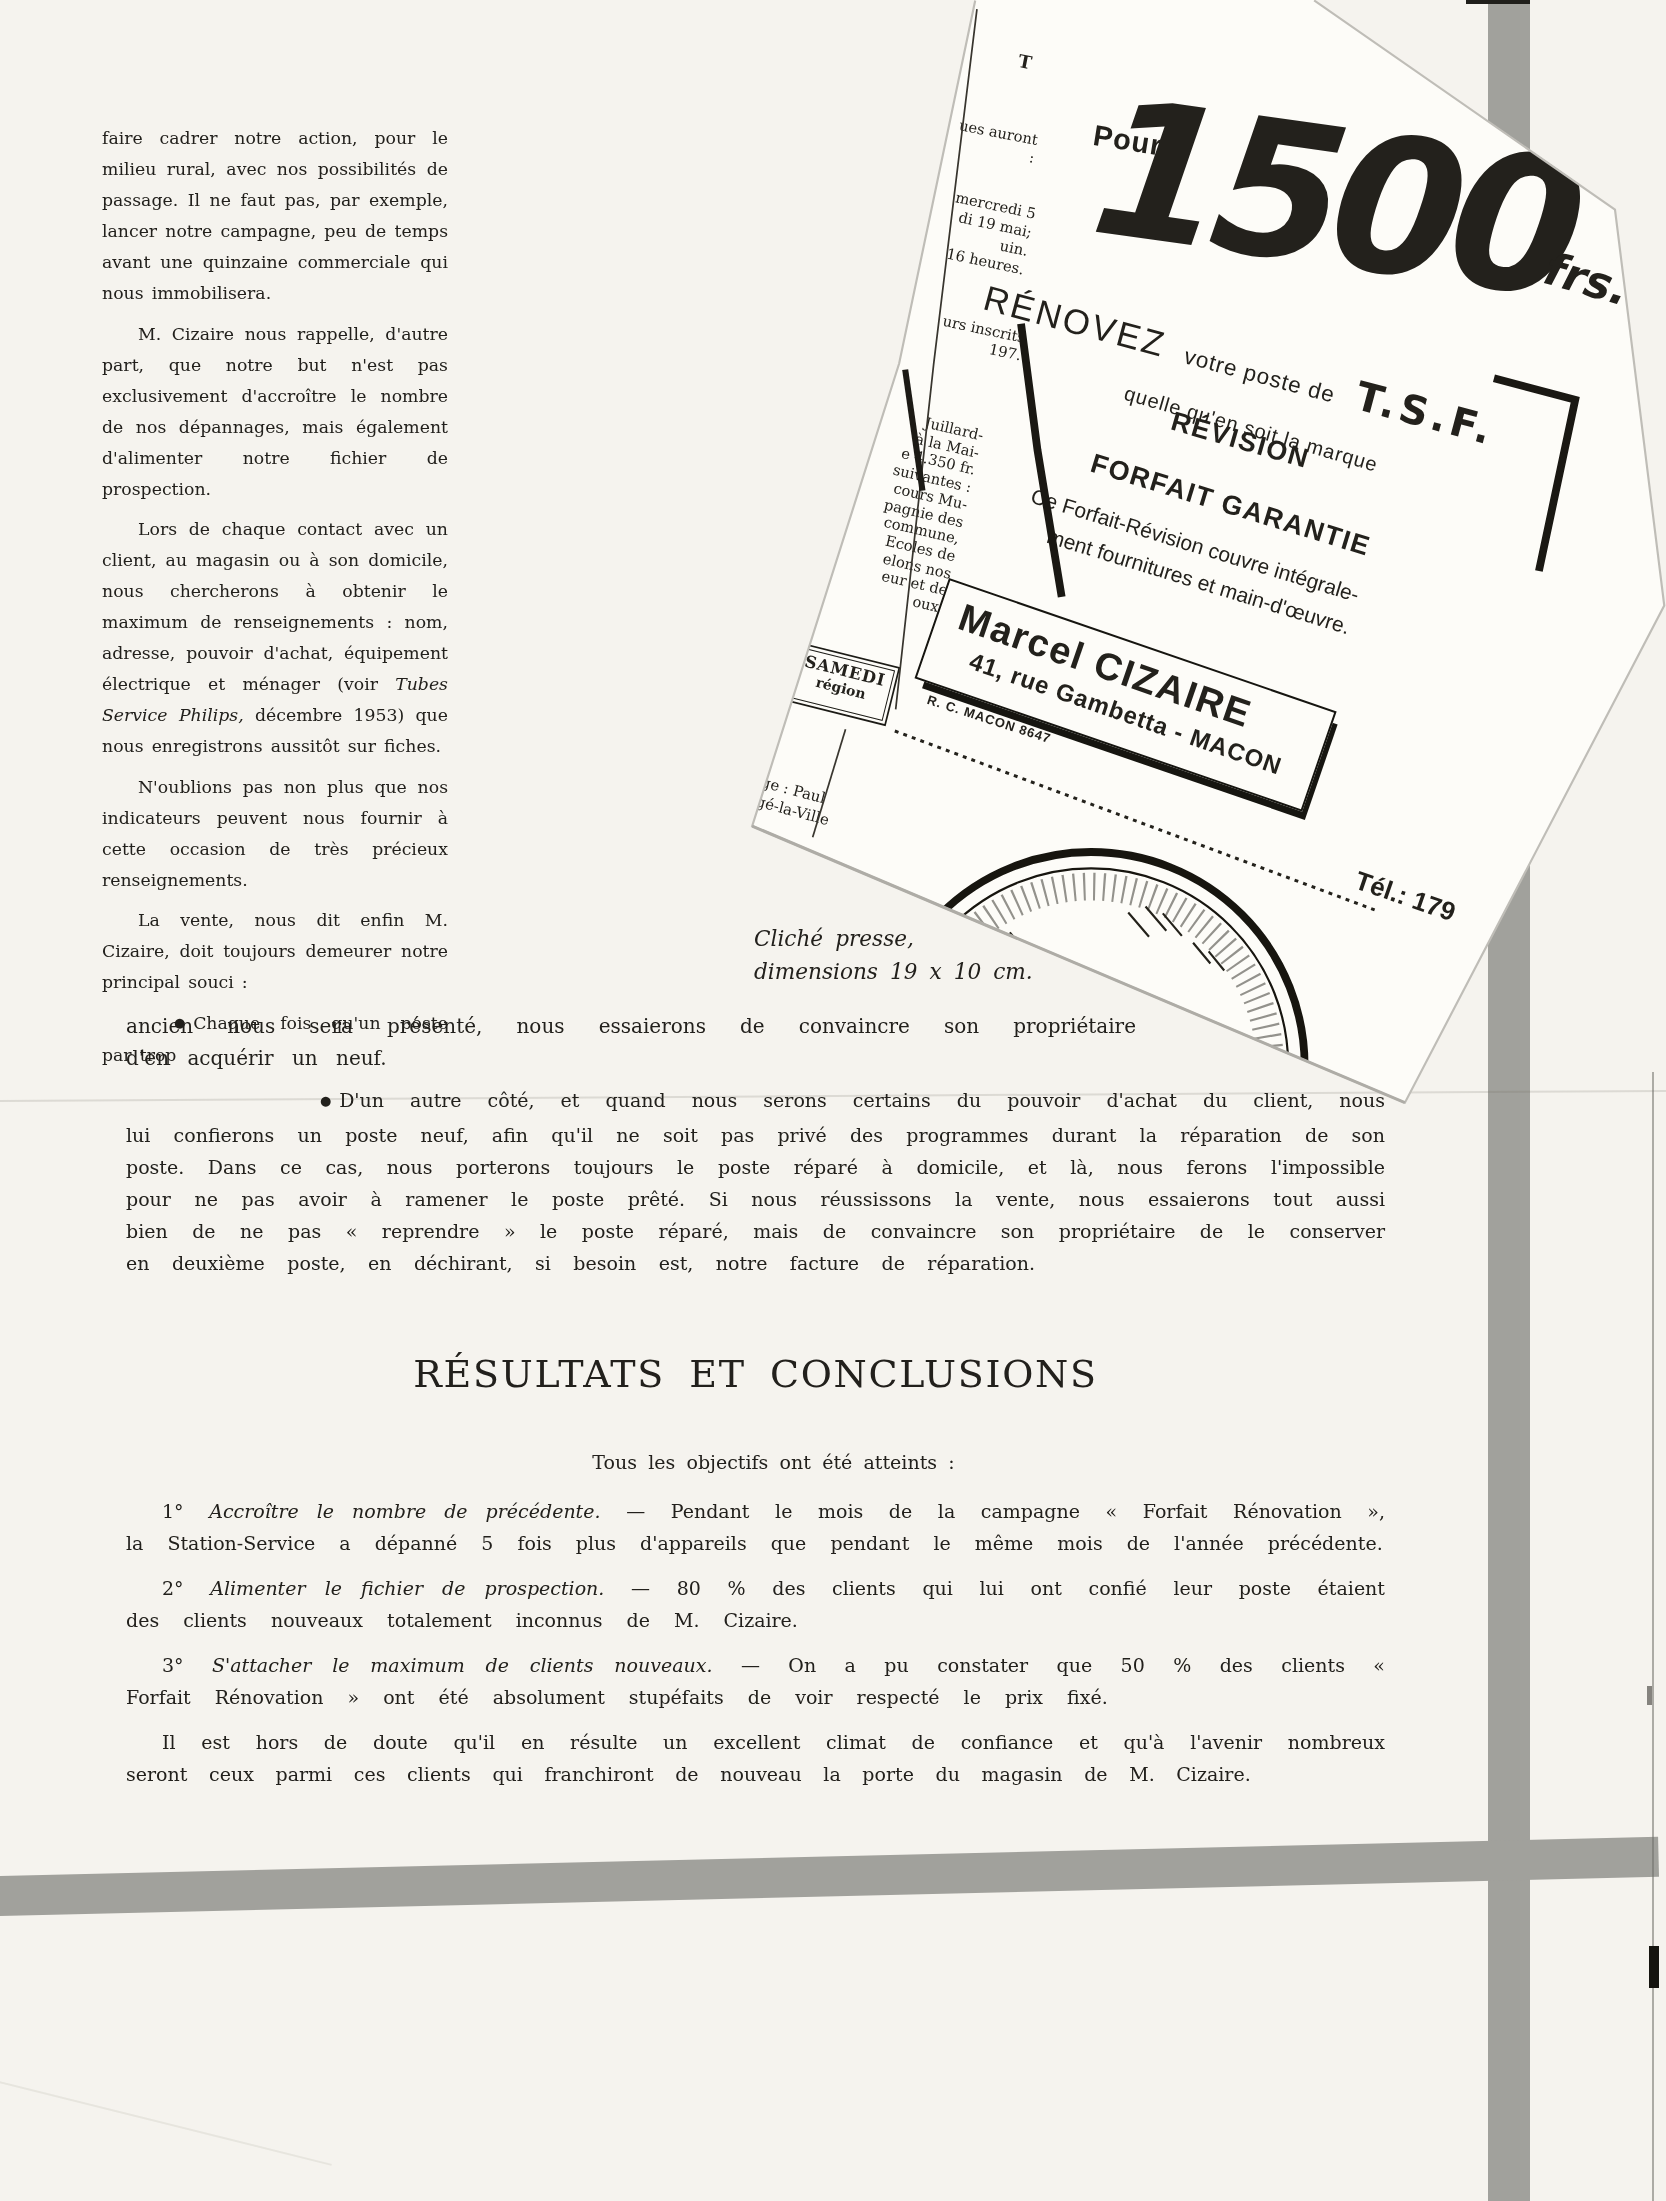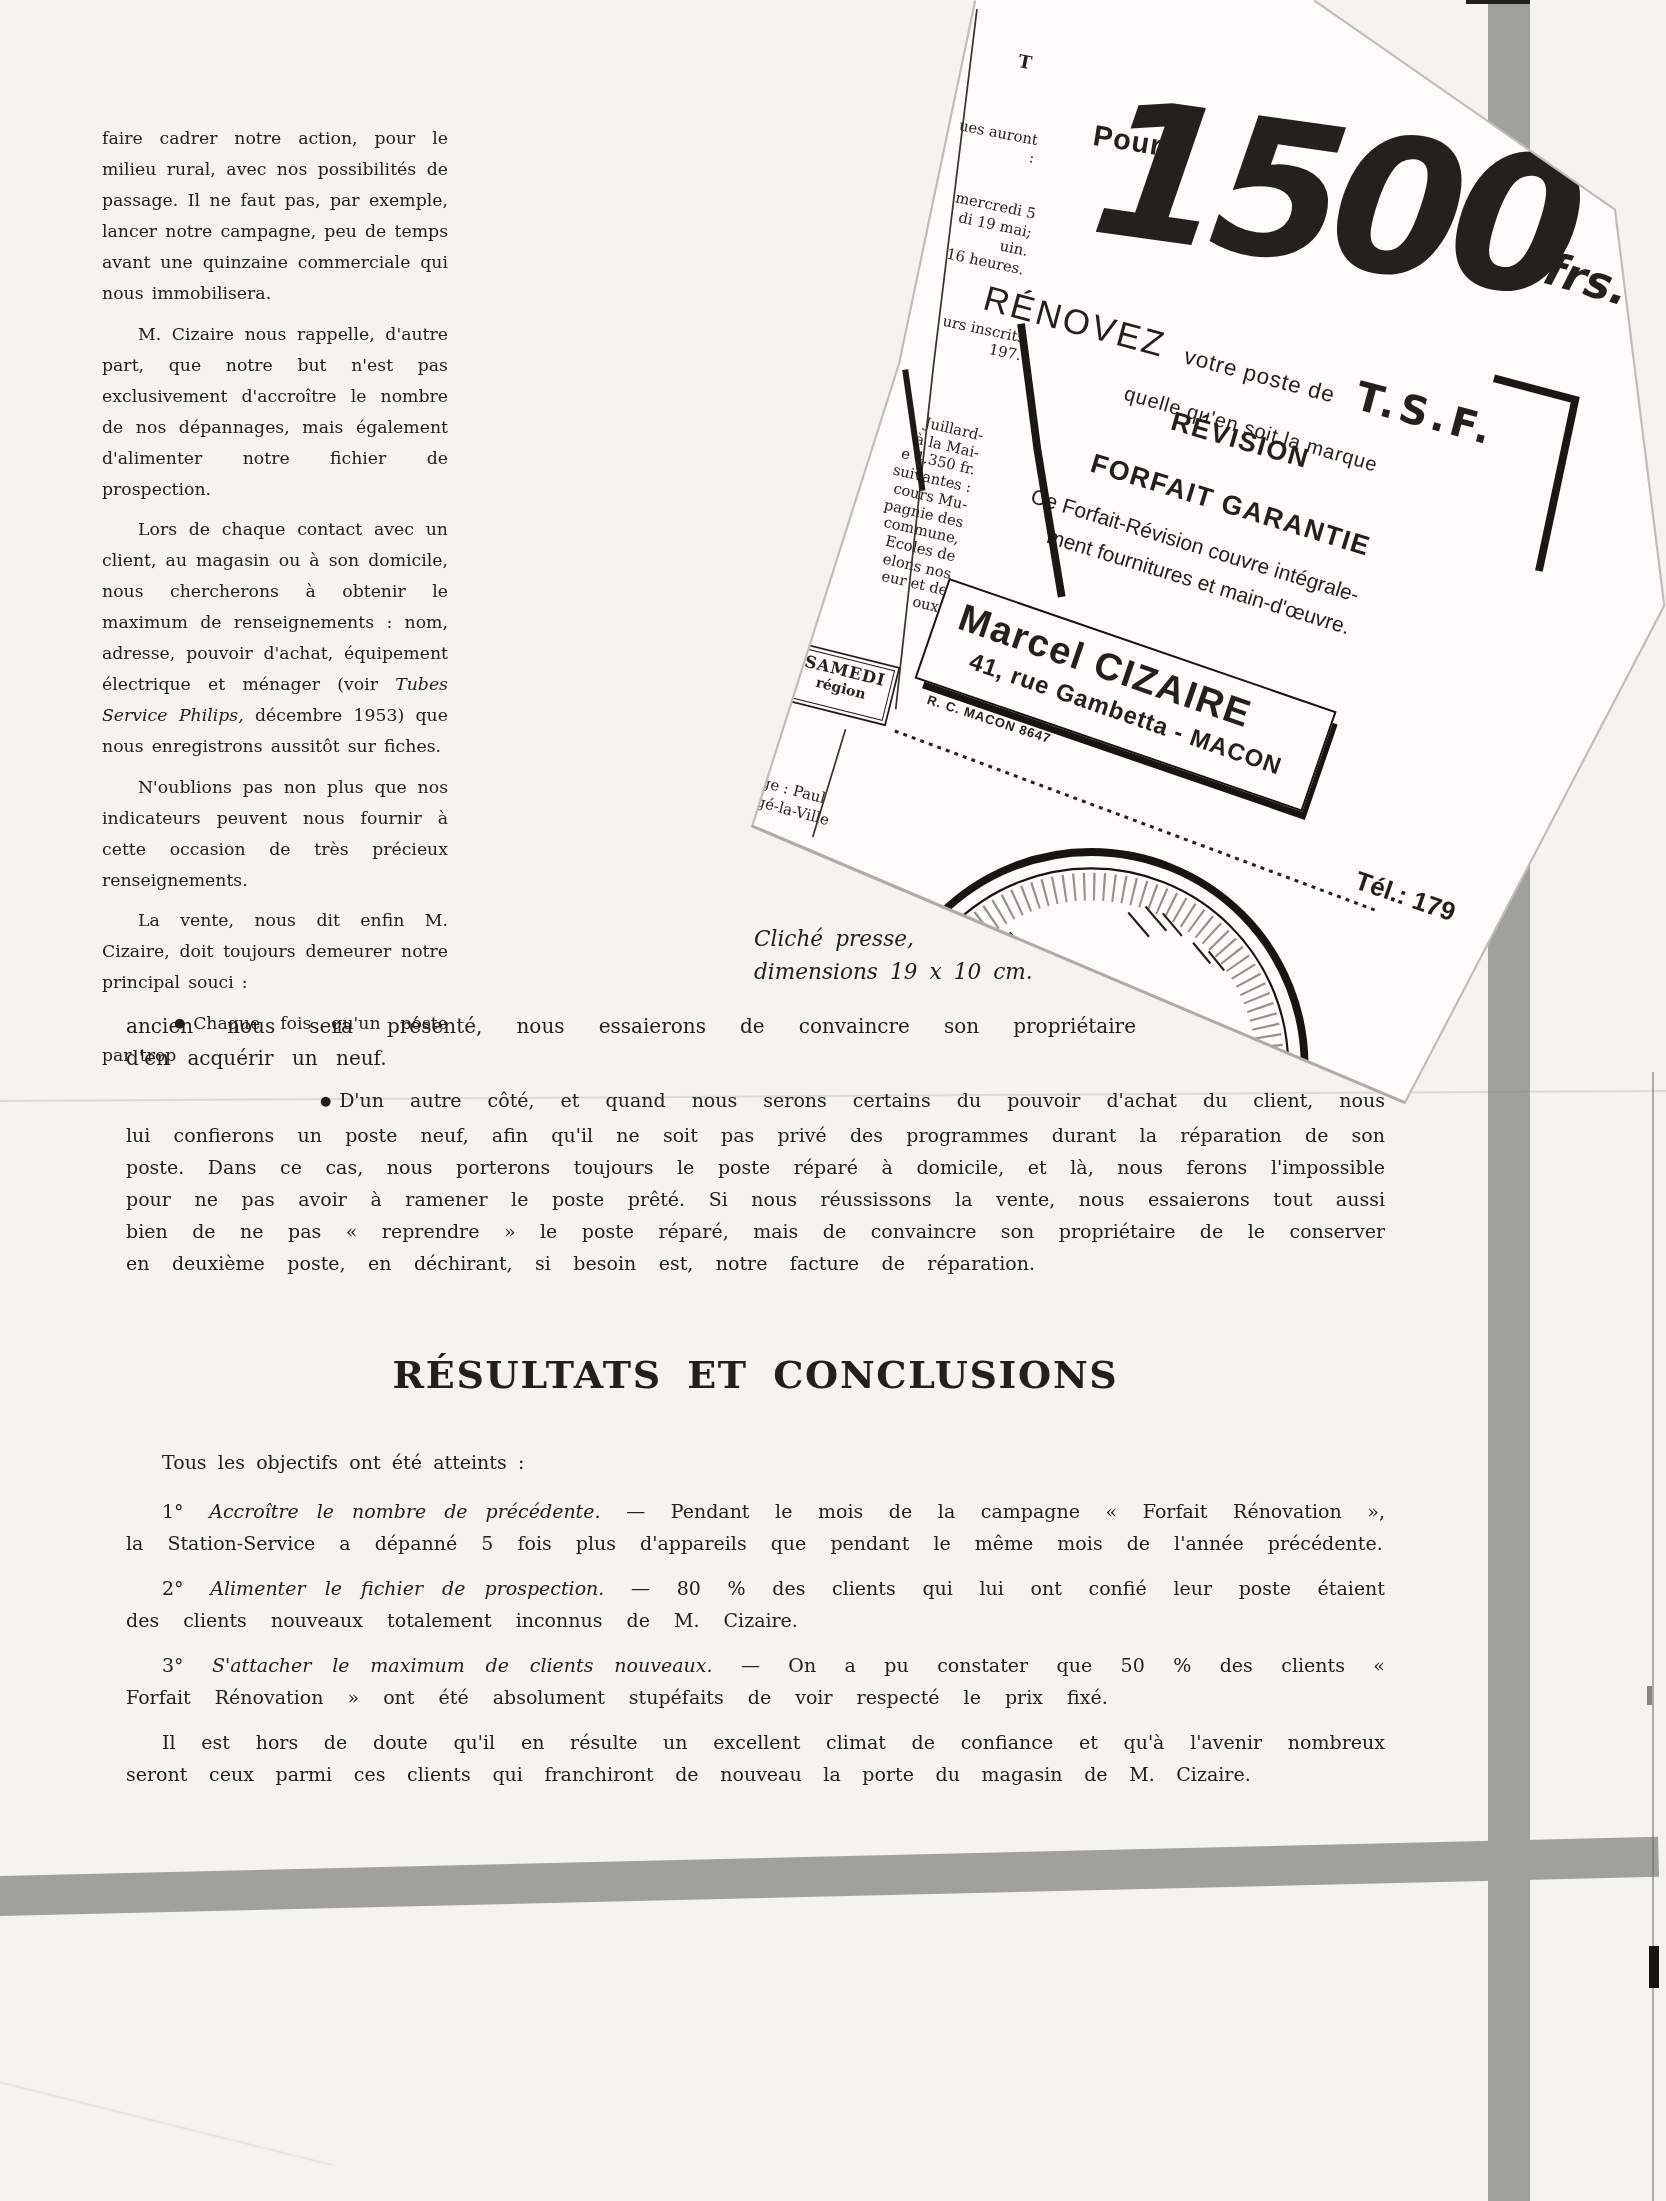--- a/index.html
+++ b/index.html
@@ -24,23 +24,23 @@
   .narrow p{margin:0 0 9.5px 0;}
   .narrow p.ind{text-indent:36px;}
   .dot{font-size:13px;display:inline-block;margin-right:7.8px;transform:translateY(-1.7px);}
   .b1rest{left:126px;top:1010px;width:1010px;font-size:20px;line-height:32px;word-spacing:12px;}
   .jlast{text-align:justify;text-align-last:justify;}
   .wide{left:126px;top:1084px;width:1259px;font-size:19px;line-height:32px;}
   .wide .bpar{margin:0;text-align:justify;text-indent:97px;word-spacing:16.4px;}
   .caption{left:754px;top:922px;font-style:italic;font-size:21.6px;line-height:33px;
            white-space:pre-line;word-spacing:5.2px;}
   .results-h{left:126px;top:1352px;width:1259px;margin:0;text-align:center;
-             font-size:38px;font-weight:bold;letter-spacing:1.7px;word-spacing:10.4px;}
+             font-size:38px;font-weight:normal;letter-spacing:1.7px;word-spacing:10.4px;}
   .results{left:126px;top:1446px;width:1259px;font-size:19px;line-height:32px;}
-  .results .intro{margin:0 0 17.3px;text-indent:36px;word-spacing:5.2px;}
+  .results .intro{margin:0 0 17.3px;text-indent:36px;word-spacing:5.2px;text-align:center;}
   .results .item{margin:0 0 13px;text-indent:36px;text-align:justify;word-spacing:18px;}
   .results .item i{word-spacing:10.4px;}
   .results .closing{margin:0;text-indent:36px;text-align:justify;word-spacing:15.6px;}
   
   .clipping{left:0;top:0;width:1666px;height:1115px;background:#fdfcf8;
     clip-path:polygon(975px 0,1314px 0,1615px 209px,1665px 605px,1405px 1103px,752px 826px,899px 363px);}
   .clipping .rot{position:absolute;transform-origin:left top;color:#23211c;}
   .frag{font-size:14.7px;line-height:18px;white-space:pre-line;text-align:right;color:#2a2822;}
   .f-t{left:1020px;top:52px;transform:rotate(11deg);font-size:18px;font-weight:bold;}
   .f1{left:955px;top:115px;width:86px;transform:rotate(11deg);}

